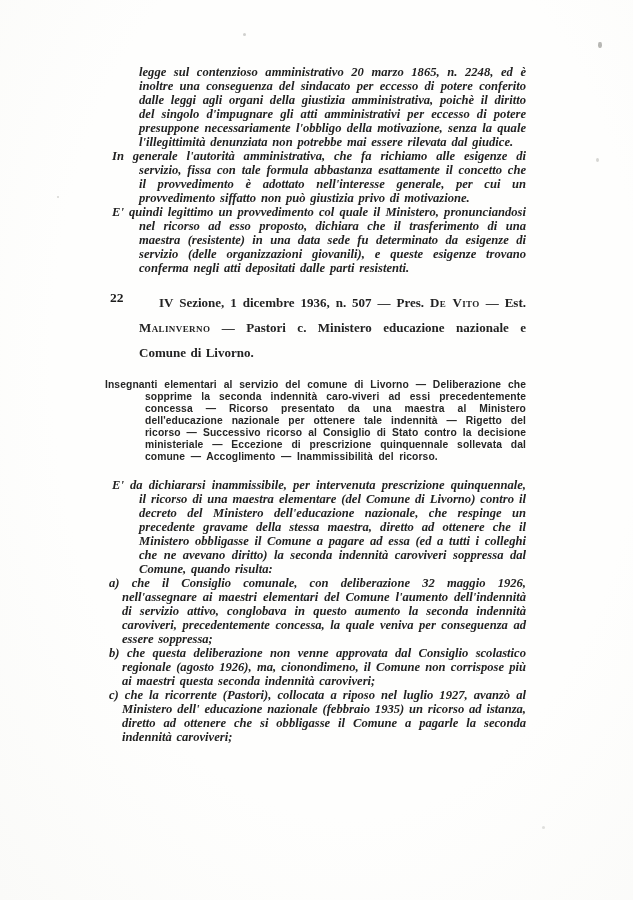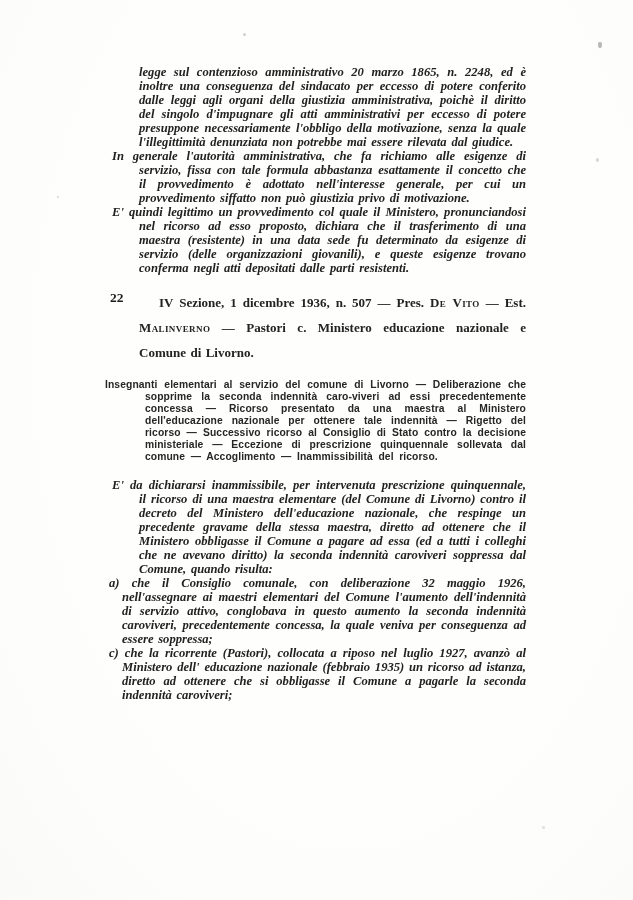--- a/index.html
+++ b/index.html
@@ -110,20 +110,21 @@
     <div class="case-row">
       <span class="case-num">22</span>
       <p class="case-text"><span>IV Sezione, 1 dicembre 1936, n. 507 — Pres. </span><span class="sc">De Vito</span><span> — Est. </span><span class="sc">Malinverno</span><span> — Pastori c. Ministero educazione nazionale e Comune di Livorno.</span></p>
     </div>
 
     <p class="headnote">Insegnanti elementari al servizio del comune di Livorno — Deliberazione che sopprime la seconda indennità caro-viveri ad essi precedentemente concessa — Ricorso presentato da una maestra al Ministero dell'educazione nazionale per ottenere tale indennità — Rigetto del ricorso — Successivo ricorso al Consiglio di Stato contro la decisione ministeriale — Eccezione di prescrizione quinquennale sollevata dal comune — Accoglimento — Inammissibilità del ricorso.</p>
 
     <div class="decision">
       <p class="maxim hang">E' da dichiararsi inammissibile, per intervenuta prescrizione quinquennale, il ricorso di una maestra elementare (del Comune di Livorno) contro il decreto del Ministero dell'educazione nazionale, che respinge un precedente gravame della stessa maestra, diretto ad ottenere che il Ministero obbligasse il Comune a pagare ad essa (ed a tutti i colleghi che ne avevano diritto) la seconda indennità caroviveri soppressa dal Comune, quando risulta:</p>
       <p class="maxim item">a) che il Consiglio comunale, con deliberazione 32 maggio 1926, nell'assegnare ai maestri elementari del Comune l'aumento dell'indennità di servizio attivo, conglobava in questo aumento la seconda indennità caroviveri, precedentemente concessa, la quale veniva per conseguenza ad essere soppressa;</p>
+      <p class="maxim item">b) che questa deliberazione non venne approvata dal Consiglio scolastico regionale (agosto 1926), ma, cionondimeno, il Comune non corrispose più ai maestri questa seconda indennità caroviveri;</p>
       <p class="maxim item">c) che la ricorrente (Pastori), collocata a riposo nel luglio 1927, avanzò al Ministero dell' educazione nazionale (febbraio 1935) un ricorso ad istanza, diretto ad ottenere che si obbligasse il Comune a pagarle la seconda indennità caroviveri;</p>
     </div>
 
   </div>
 
   <div class="speck s1"></div>
   <div class="speck s2"></div>
   <div class="speck s3"></div>
   <div class="speck s4"></div>
   <div class="speck s5"></div>

